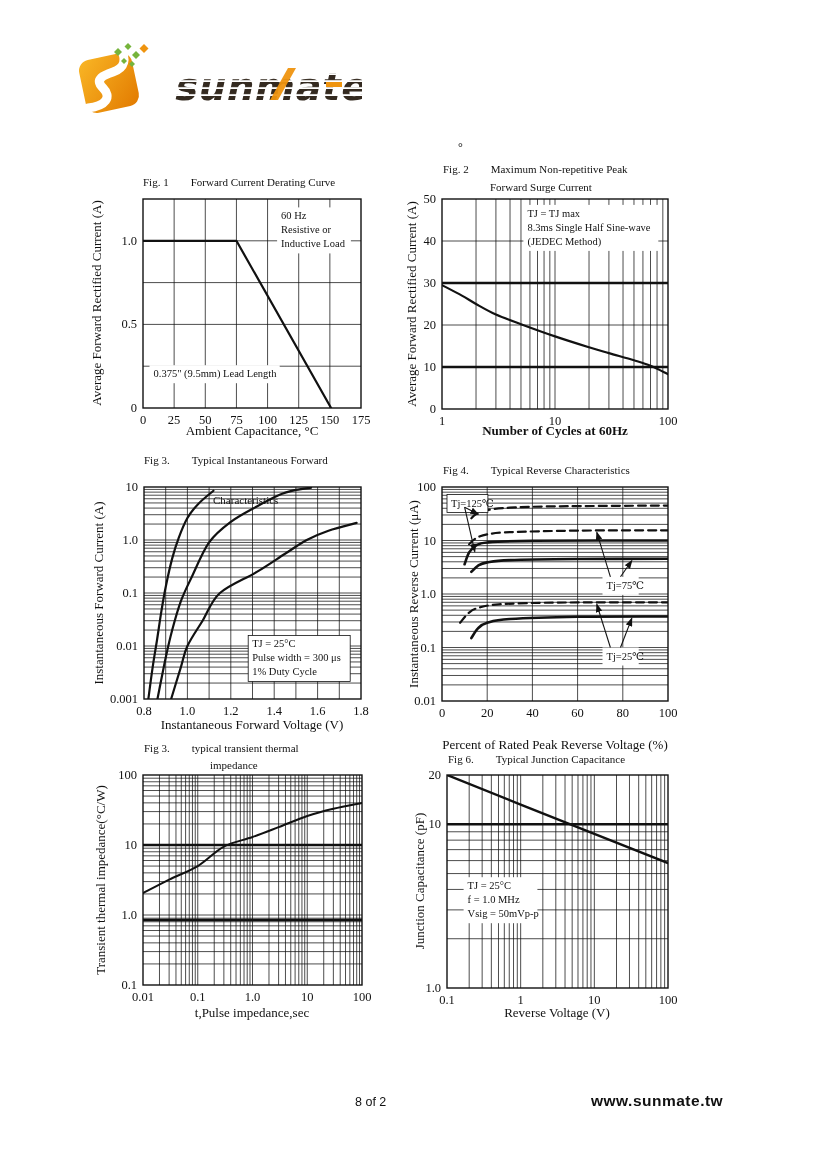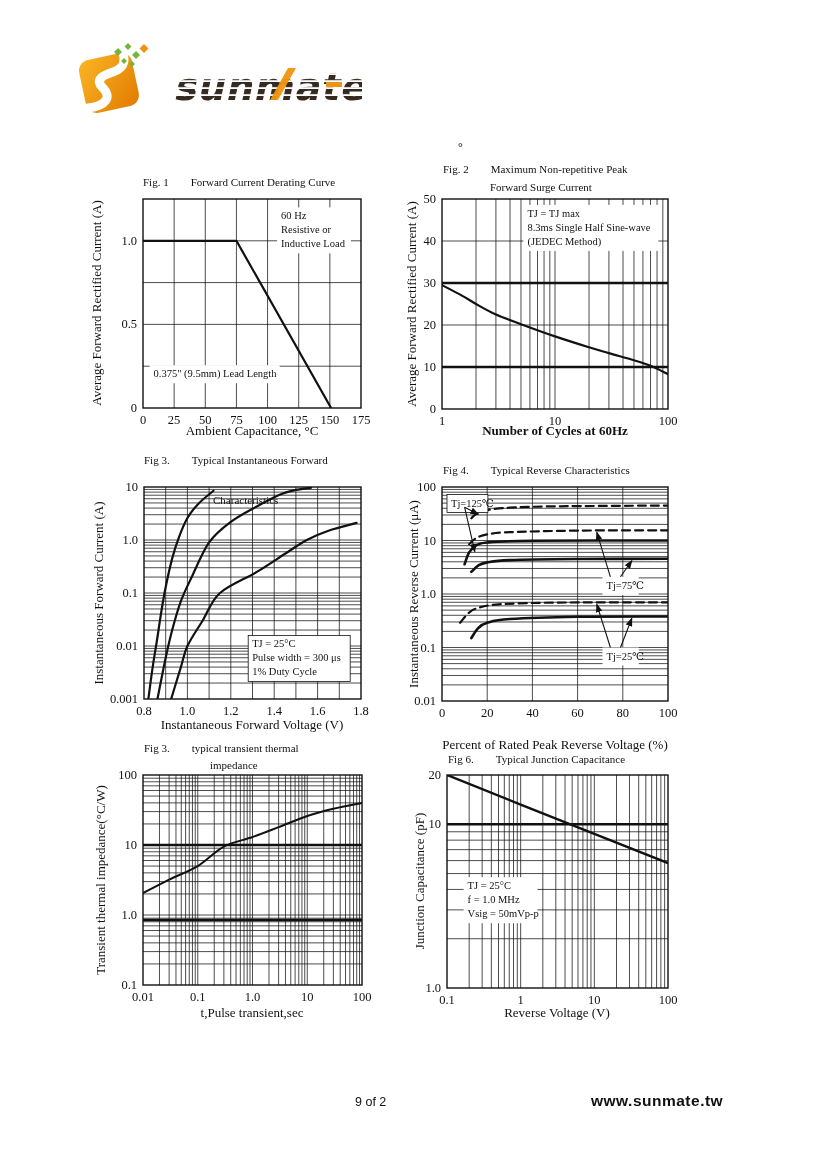--- a/index.html
+++ b/index.html
@@ -383,21 +383,21 @@
       <text x="44.0" y="236" text-anchor="middle" font-size="12.5" fill="#111">0.01</text>
       <text x="98.8" y="236" text-anchor="middle" font-size="12.5" fill="#111">0.1</text>
       <text x="153.5" y="236" text-anchor="middle" font-size="12.5" fill="#111">1.0</text>
       <text x="208.3" y="236" text-anchor="middle" font-size="12.5" fill="#111">10</text>
       <text x="263.0" y="236" text-anchor="middle" font-size="12.5" fill="#111">100</text>
       <text x="38" y="224.0" text-anchor="end" font-size="12.5" fill="#111">0.1</text>
       <text x="38" y="154.0" text-anchor="end" font-size="12.5" fill="#111">1.0</text>
       <text x="38" y="84.0" text-anchor="end" font-size="12.5" fill="#111">10</text>
       <text x="38" y="14.0" text-anchor="end" font-size="12.5" fill="#111">100</text>
     </svg>
-  <div class="xlab" id="xl-fig5">t,Pulse transient,sec</div>
+  <div class="xlab" id="xl-fig5">t,Pulse impedance,sec</div>
   <div class="ylab" id="yl-fig5">Transient thermal impedance(°C/W)</div>
 
   <div class="ftitle" id="t-fig6">
     <span class="fpre">Fig 6.</span><span>Typical Junction Capacitance</span>
   </div>
   <svg class="chart" id="svg-fig6" width="281" height="251">
       <line x1="66.18" y1="10" x2="66.18" y2="223" stroke="#111" stroke-width="0.75"></line>
       <line x1="79.15" y1="10" x2="79.15" y2="223" stroke="#111" stroke-width="0.75"></line>
       <line x1="88.35" y1="10" x2="88.35" y2="223" stroke="#111" stroke-width="0.75"></line>
       <line x1="95.49" y1="10" x2="95.49" y2="223" stroke="#111" stroke-width="0.75"></line>
@@ -446,16 +446,16 @@
       <text x="117.7" y="239" text-anchor="middle" font-size="12.5" fill="#111">1</text>
       <text x="191.3" y="239" text-anchor="middle" font-size="12.5" fill="#111">10</text>
       <text x="265.0" y="239" text-anchor="middle" font-size="12.5" fill="#111">100</text>
       <text x="38" y="227.0" text-anchor="end" font-size="12.5" fill="#111">1.0</text>
       <text x="38" y="63.3" text-anchor="end" font-size="12.5" fill="#111">10</text>
       <text x="38" y="14.0" text-anchor="end" font-size="12.5" fill="#111">20</text>
     </svg>
   <div class="xlab" id="xl-fig6">Reverse Voltage (V)</div>
   <div class="ylab" id="yl-fig6">Junction Capacitance (pF)</div>
 
-  <div id="pagenum">9 of 2</div>
+  <div id="pagenum">8 of 2</div>
   <div id="site">www.sunmate.tw</div>
 
 </div>
 
 </body></html>

